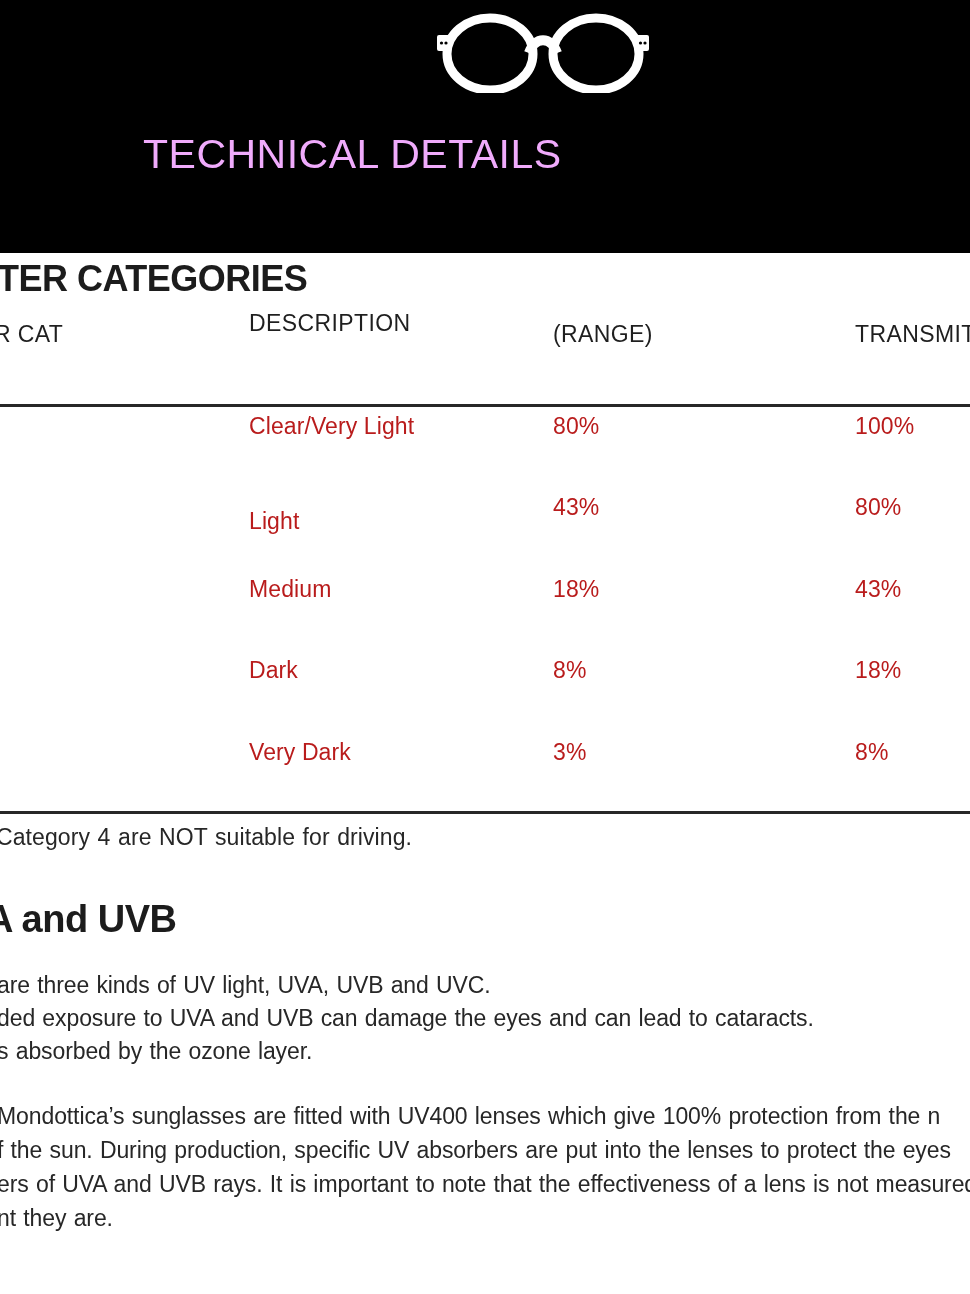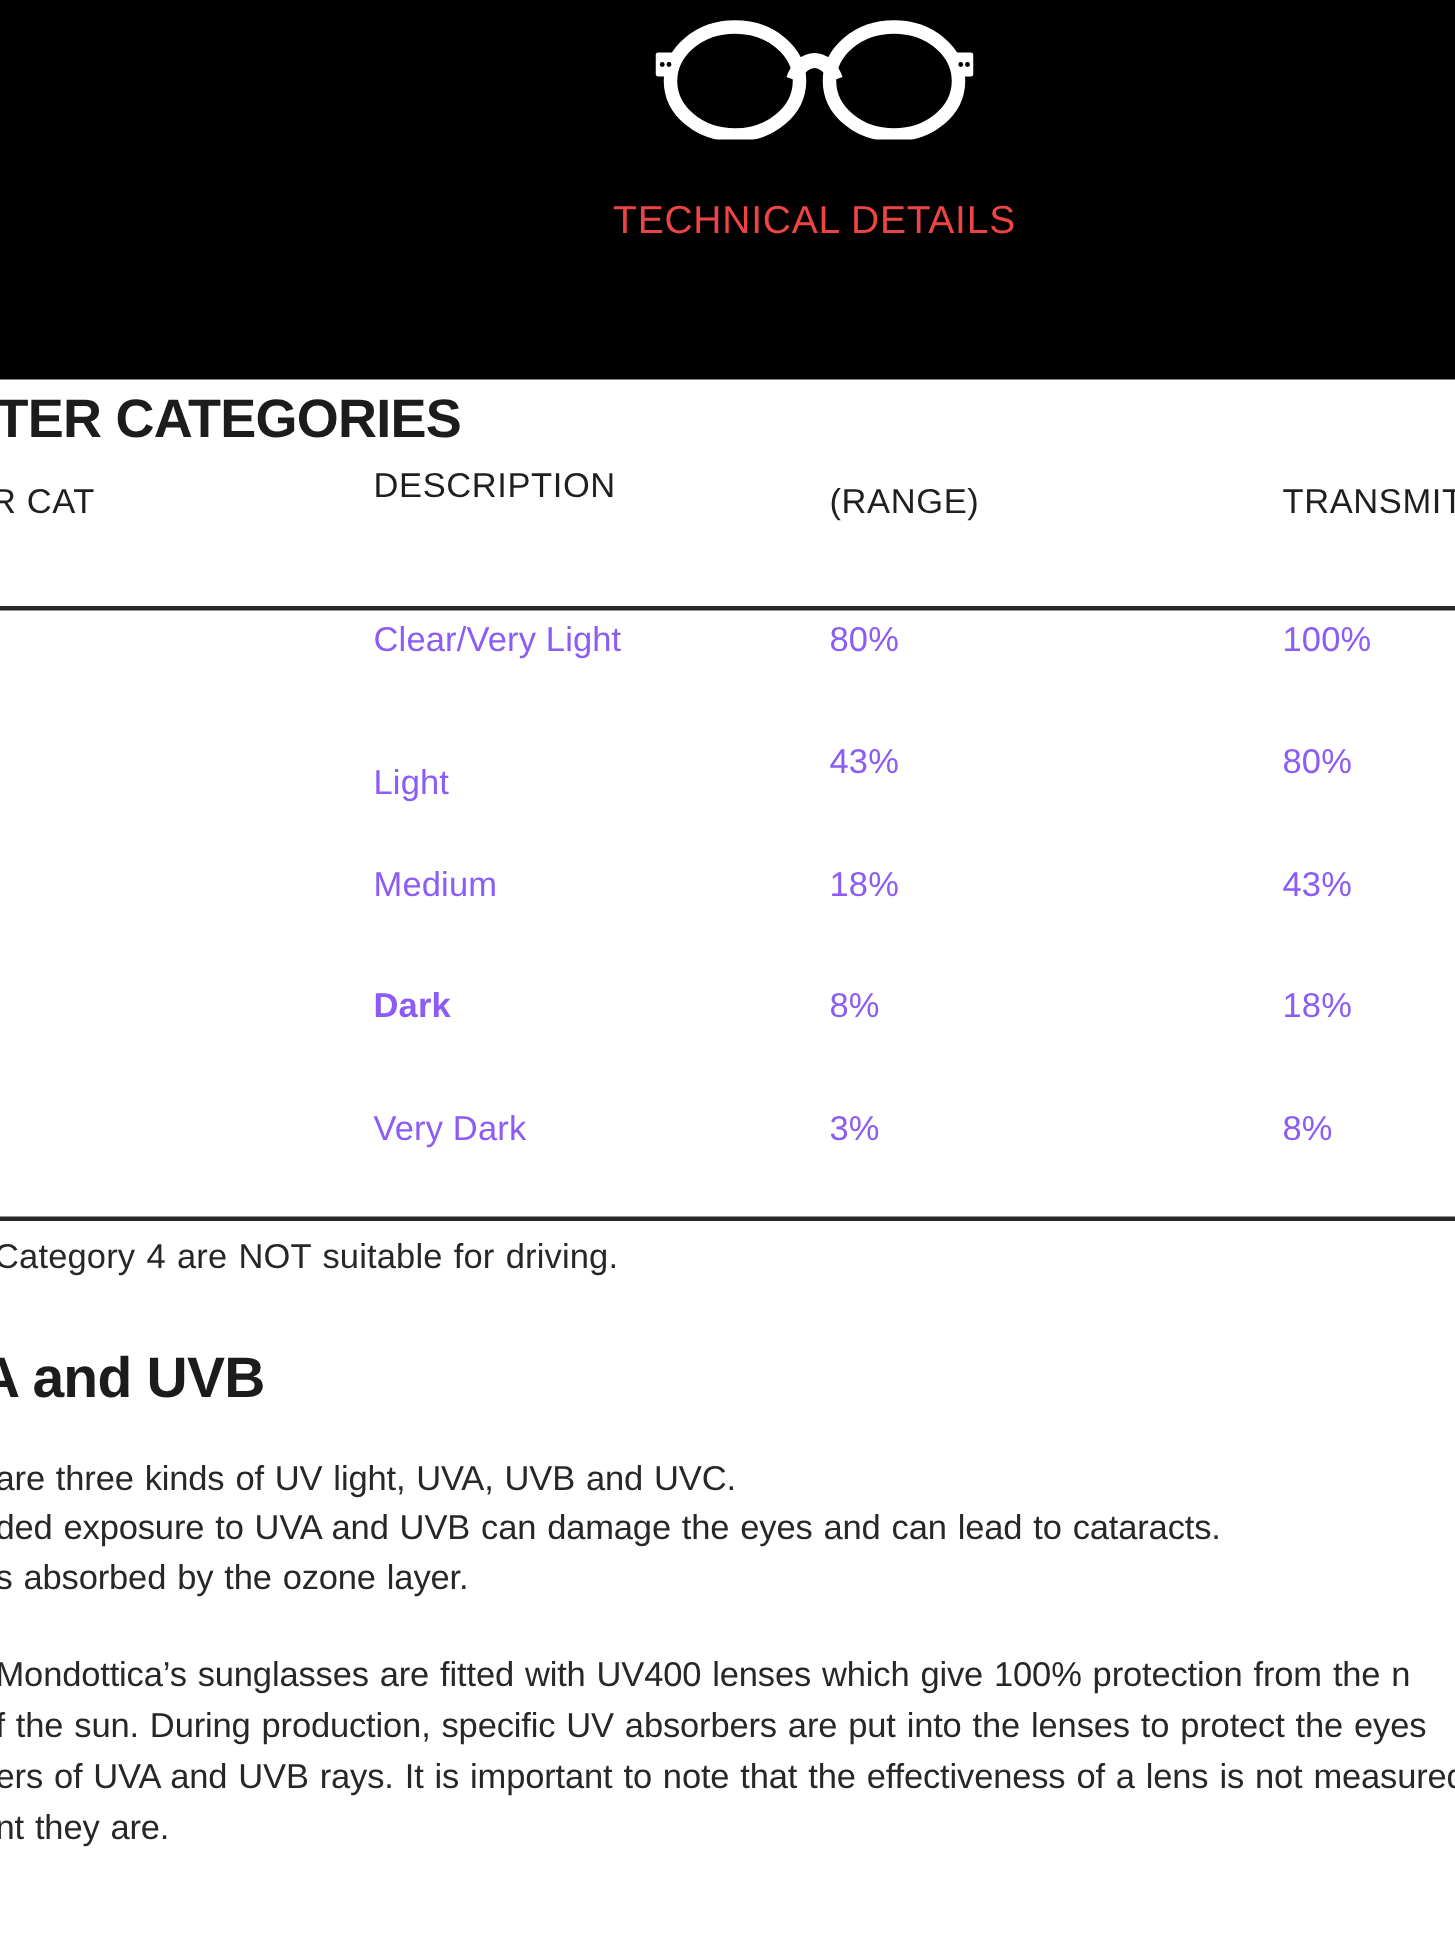--- a/index.html
+++ b/index.html
@@ -9,35 +9,35 @@
     background:#ffffff;
     font-family:"Liberation Sans", sans-serif;
     color:#262626;
   }
   .abs{position:absolute;white-space:nowrap;}
   
   .banner{position:absolute;left:0;top:0;width:970px;height:253px;background:#000000;}
   .glasses{position:absolute;left:437px;top:13px;width:212px;height:80px;}
   .banner-title{
     position:absolute;left:143px;top:131px;width:800px;
-    text-align:center;color:#ef4444;
-    font-size:26px;font-weight:400;letter-spacing:0.5px;
+    color:#f0abfc;
+    font-size:41px;font-weight:400;letter-spacing:0.5px;
   }
   
   .h1{
     font-size:36px;font-weight:700;color:#1c1c1c;letter-spacing:-0.5px;
   }
   
   .th{
     font-size:23px;color:#1f1f1f;font-weight:400;letter-spacing:0.4px;
   }
   .th-lum{line-height:39px;}
   .rule{position:absolute;left:0;width:970px;height:3px;background:#272727;}
   .cell{
-    font-size:23px;color:#8b5cf6;font-weight:400;letter-spacing:0.1px;
+    font-size:23px;color:#b91c1c;font-weight:400;letter-spacing:0.1px;
   }
   .col-desc{left:249px;}
   .col-lum{left:553px;}
   .col-trans{left:855px;}
   
   .note{font-size:23px;color:#272727;letter-spacing:0.1px;word-spacing:1px;}
   .h2{font-size:38px;font-weight:700;color:#1c1c1c;letter-spacing:-0.5px;}
   .para{font-size:23px;color:#272727;letter-spacing:-0.1px;word-spacing:1px;}
   .para div{white-space:nowrap;}
   .p1 div{line-height:33px;}
@@ -85,21 +85,21 @@
   <span class="abs cell col-desc" style="top:508px;">Light</span>
   <span class="abs cell col-lum" style="top:494px;">43%</span>
   <span class="abs cell col-trans" style="top:494px;">80%</span>
 </div>
 <div>
   <span class="abs cell col-desc" style="top:576px;">Medium</span>
   <span class="abs cell col-lum" style="top:576px;">18%</span>
   <span class="abs cell col-trans" style="top:576px;">43%</span>
 </div>
 <div>
-  <span class="abs cell col-desc" style="top:657px;font-weight:bold;">Dark</span>
+  <span class="abs cell col-desc" style="top:657px;">Dark</span>
   <span class="abs cell col-lum" style="top:657px;">8%</span>
   <span class="abs cell col-trans" style="top:657px;">18%</span>
 </div>
 <div>
   <span class="abs cell col-desc" style="top:739px;text-align:right;">Very Dark</span>
   <span class="abs cell col-lum" style="top:739px;">3%</span>
   <span class="abs cell col-trans" style="top:739px;">8%</span>
 </div>
 
 <div class="rule" style="top:811px;"></div>

